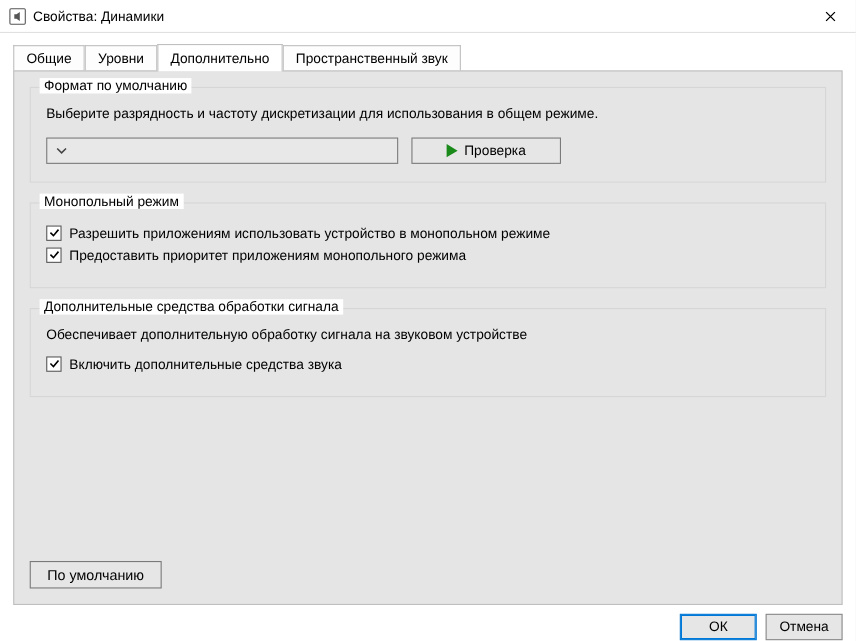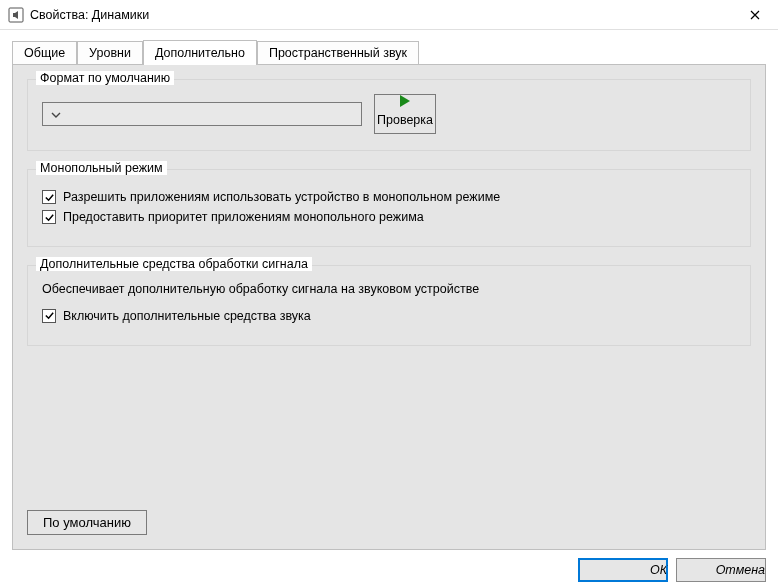--- a/index.html
+++ b/index.html
@@ -109,30 +109,29 @@
     justify-content: space-between;
     padding: 0 4px 0 8px;
     font-size: 12.5px;
   }
   .combo-caret {
     font-size: 11px;
     color: #555;
   }
 
   .btn {
-    height: 40px;
+    height: 24px;
     border: 1px solid #7a7a7a;
     background: #e6e6e6;
-    padding: 0 2px;
+    padding: 0 31px;
     display: inline-flex;
     align-items: center;
     gap: 6px;
     cursor: default;
     font-size: 12.5px;
-    flex-direction: column;
   }
 
   .play-triangle {
     width: 0; height: 0;
     border-left: 10px solid #1a8a1a;
     border-top: 6px solid transparent;
     border-bottom: 6px solid transparent;
   }
 
   
@@ -168,28 +167,27 @@
   }
 
   
   .footer {
     display: flex;
     justify-content: flex-end;
     gap: 8px;
     padding: 0 12px 10px 12px;
   }
   .footer-btn {
-    width: 90px;
+    width: 70px;
     height: 24px;
     border: 1px solid #8a8a8a;
     background: #e6e6e6;
-    display: flex; align-items: center; justify-content: flex-end;
-    cursor: default;
-    font-size: 12.5px;
-    font-style: italic;
+    display: flex; align-items: center; justify-content: center;
+    cursor: default;
+    font-size: 12.5px;
   }
   .footer-btn.default {
     border: 1px solid #0078d7;
     outline: 1px solid #0078d7;
     outline-offset: -2px;
   }
 </style>
 </head>
 <body>
 
@@ -215,20 +213,21 @@
   <div class="tab inactive"><span>Общие</span></div>
   <div class="tab inactive"><span>Уровни</span></div>
   <div class="tab active"><span>Дополнительно</span></div>
   <div class="tab inactive"><span>Пространственный звук</span></div>
 </div>
 
 <div class="tab-panel">
 
   <div class="groupbox">
     <div class="groupbox-legend">Формат по умолчанию</div>
+    <p class="gb-text">Выберите разрядность и частоту дискретизации для использования в общем режиме.</p>
     <div class="format-row">
       <div class="combo">
         <span class="combo-caret">
           <svg viewBox="0 0 10 6" width="10" height="6">
               <path d="M1 1 L5 5 L9 1" fill="none" stroke="#444" stroke-width="1.4"></path>
             </svg>
         </span>
       </div>
       <div class="btn">
         <span class="play-triangle"></span>

